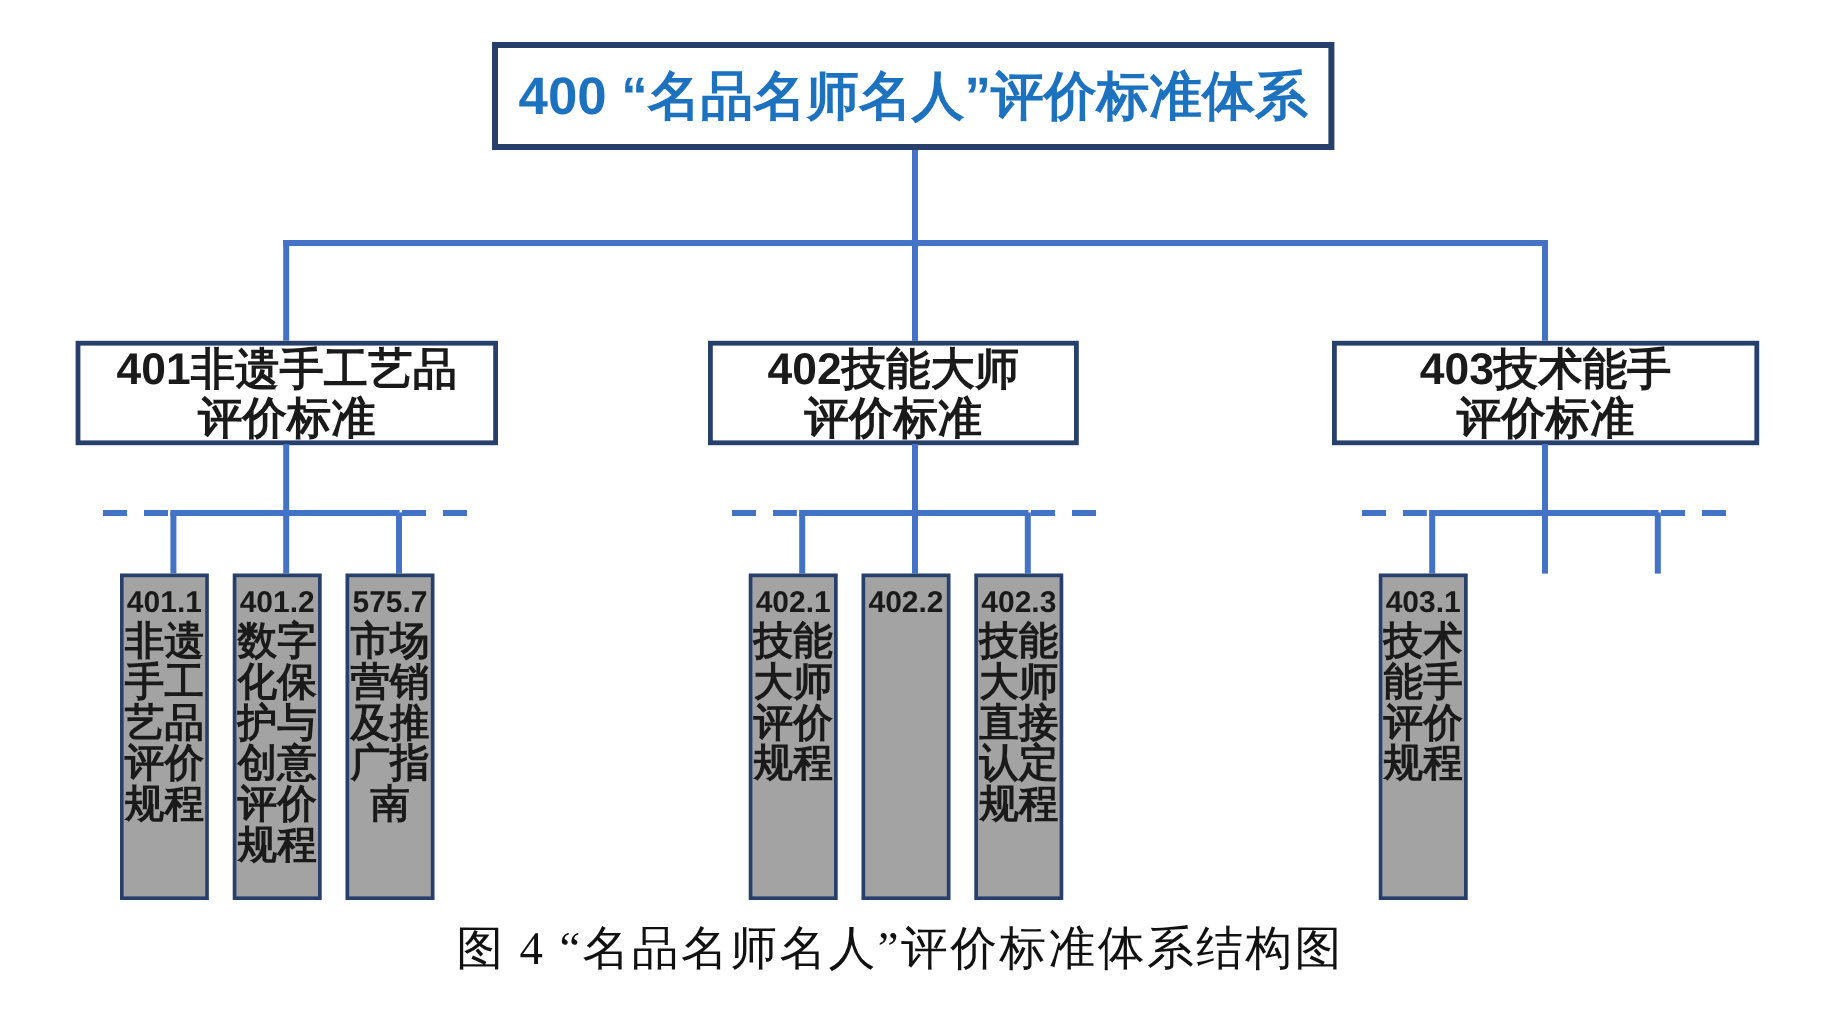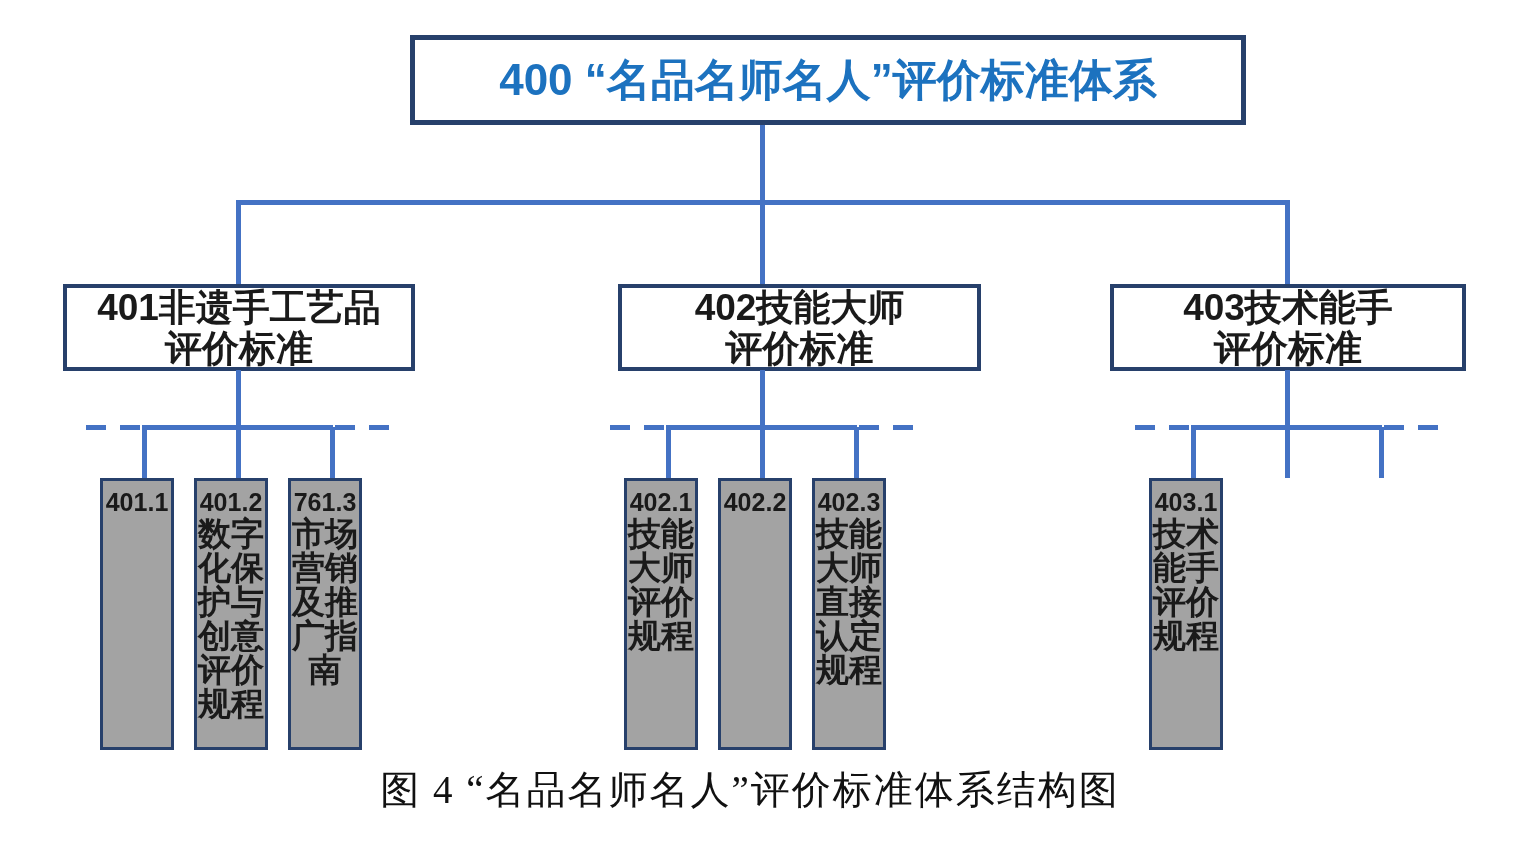--- a/index.html
+++ b/index.html
@@ -9,41 +9,41 @@
     background:#ffffff;
     font-family:"Liberation Sans","DejaVu Sans",sans-serif;
     overflow:hidden;
     --connector:#4472C4;
     --border:#27406B;
     --root-text:#1C72BF;
     --text:#1A1A1A;
   }
   
   .root-box{
-    position:absolute;left:410px;top:35px;width:836px;height:90px;
+    position:absolute;left:410px;top:35px;width:702px;height:90px;
     border:5px solid var(--border);box-sizing:border-box;
     display:flex;align-items:center;justify-content:center;
     background:#ffffff;
   }
   .root-box span{
     font-size:44px;font-weight:bold;color:var(--root-text);
     white-space:nowrap;letter-spacing:0px;
   }
   .group-box{
     position:absolute;top:284px;height:87px;
     border:4px solid var(--border);box-sizing:border-box;
     display:flex;align-items:center;justify-content:center;
     background:#ffffff;text-align:center;
   }
   .group-box span{
     font-size:37px;font-weight:bold;color:var(--text);
     line-height:41px;white-space:pre-line;
   }
   .g0{left:63px;width:352px;}
-  .g1{left:618px;width:363px;}
+  .g1{left:590px;width:309px;}
   .g2{left:1110px;width:356px;}
   .leaf{
     position:absolute;top:478px;width:74px;height:272px;
     border:3px solid var(--border);box-sizing:border-box;
     background:#a3a3a3;text-align:center;padding-top:7px;
   }
   .leaf-code{
     font-size:25px;font-weight:bold;color:var(--text);line-height:29px;
   }
   .leaf-label{
@@ -114,27 +114,28 @@
   <div class="vline" style="left:1285px;top:370px;height:55px;"></div>
   <div class="hdash rev" style="left:1127px;top:425px;"></div>
   <div class="hline" style="left:1191px;top:425px;width:191px;"></div>
   <div class="hdash" style="left:1384px;top:425px;"></div>
   <div class="vline" style="left:1191px;top:427px;height:51px;"></div>
   <div class="vline" style="left:1285px;top:427px;height:51px;"></div>
   <div class="vline" style="left:1379px;top:427px;height:51px;"></div>
 
   <div class="leaf" style="left:100px;">
     <div class="leaf-code">401.1</div>
+    <div class="leaf-label">非遗手工艺品评价规程</div>
   </div>
   <div class="leaf" style="left:194px;">
     <div class="leaf-code">401.2</div>
     <div class="leaf-label">数字化保护与创意评价规程</div>
   </div>
   <div class="leaf" style="left:288px;">
-    <div class="leaf-code">761.3</div>
+    <div class="leaf-code">575.7</div>
     <div class="leaf-label">市场营销及推广指南</div>
   </div>
 
   <div class="leaf" style="left:624px;">
     <div class="leaf-code">402.1</div>
     <div class="leaf-label">技能大师评价规程</div>
   </div>
   <div class="leaf" style="left:718px;">
     <div class="leaf-code">402.2</div>
   </div>

